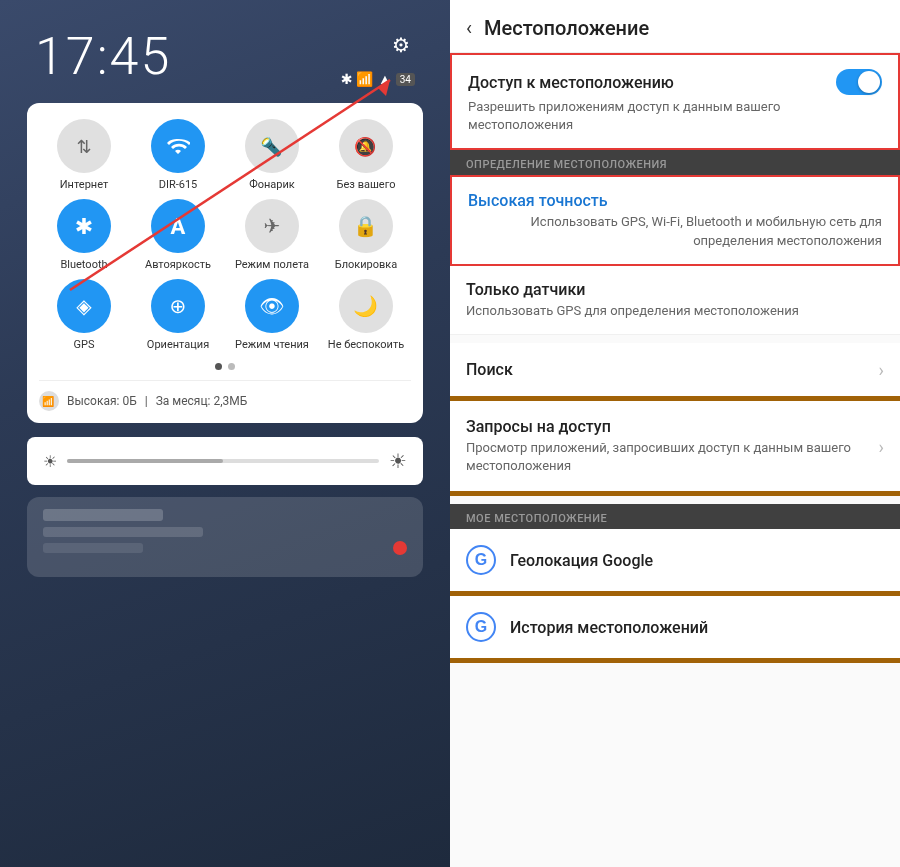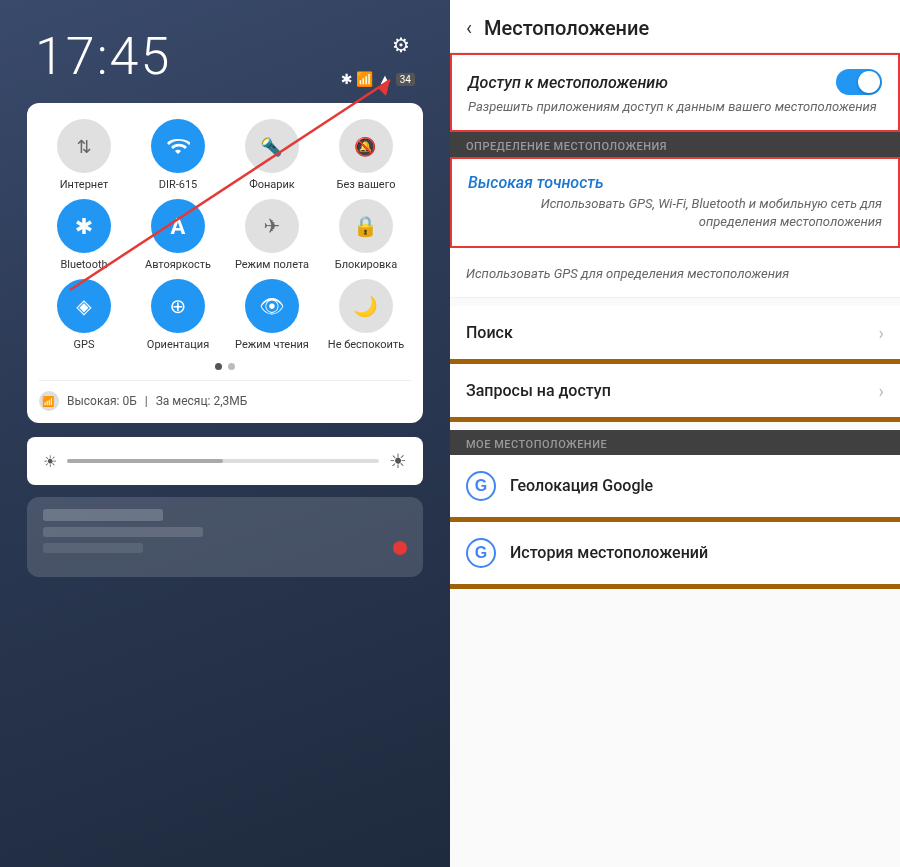--- a/index.html
+++ b/index.html
@@ -217,21 +217,20 @@
       color: #222;
       flex: 1;
       text-align: left;
       margin-right: 24px;
     }
 
     .section-item {
       background: white;
       padding: 14px 16px;
       border-bottom: 1px solid #f0f0f0;
-      font-style: italic;
     }
 
     .section-item.highlighted {
       border: 2px solid #e53935;
       margin: 2px 0;
     }
 
     .section-item-header {
       display: flex;
       align-items: center;
@@ -450,33 +449,37 @@
 
   <div class="section-item highlighted" style="background:white;margin:0;text-align:right;">
     <div class="section-item-header">
       <span class="section-item-title blue">Высокая точность</span>
     </div>
     <div class="section-item-desc">Использовать GPS, Wi-Fi, Bluetooth и мобильную сеть для определения местоположения</div>
   </div>
 
 
   <div class="section-item" style="margin-bottom:8px;">
+    <div class="section-item-header">
+      <span class="section-item-title">Только датчики</span>
+    </div>
     <div class="section-item-desc">Использовать GPS для определения местоположения</div>
   </div>
 
   <div class="section-item-row">
     <div class="content">
       <span class="section-item-title">Поиск</span>
     </div>
     <span class="chevron">›</span>
   </div>
 
   <div class="section-item-row" style="margin-bottom:8px;">
     <div class="content">
       <div class="section-item-title">Запросы на доступ</div>
+      <div class="section-item-desc">Просмотр приложений, запросивших доступ к данным вашего местоположения</div>
     </div>
     <span class="chevron">›</span>
   </div>
 
   <div class="section-divider">МОЕ МЕСТОПОЛОЖЕНИЕ</div>
 
   <div class="section-item-row">
     <div class="google-g">G</div>
     <div class="content">
       <span class="section-item-title">Геолокация Google</span>

